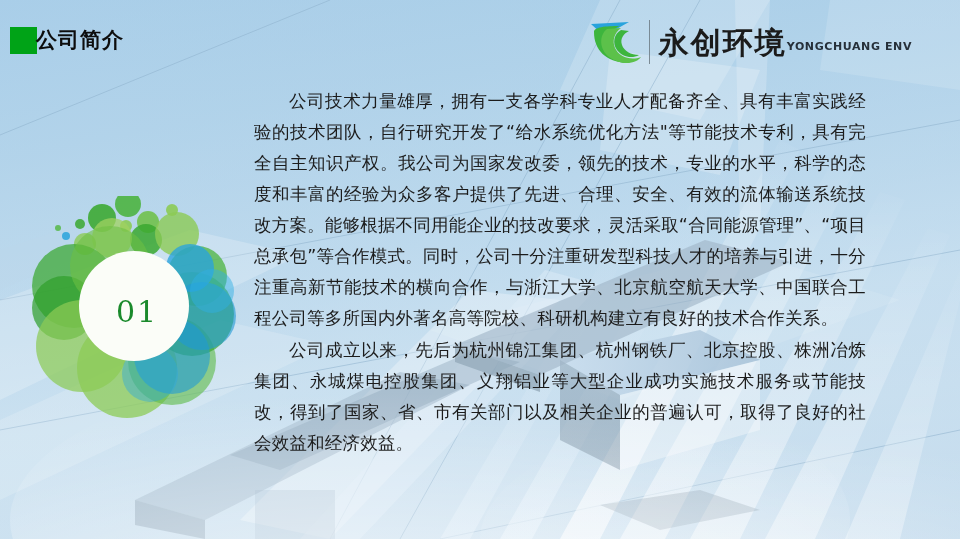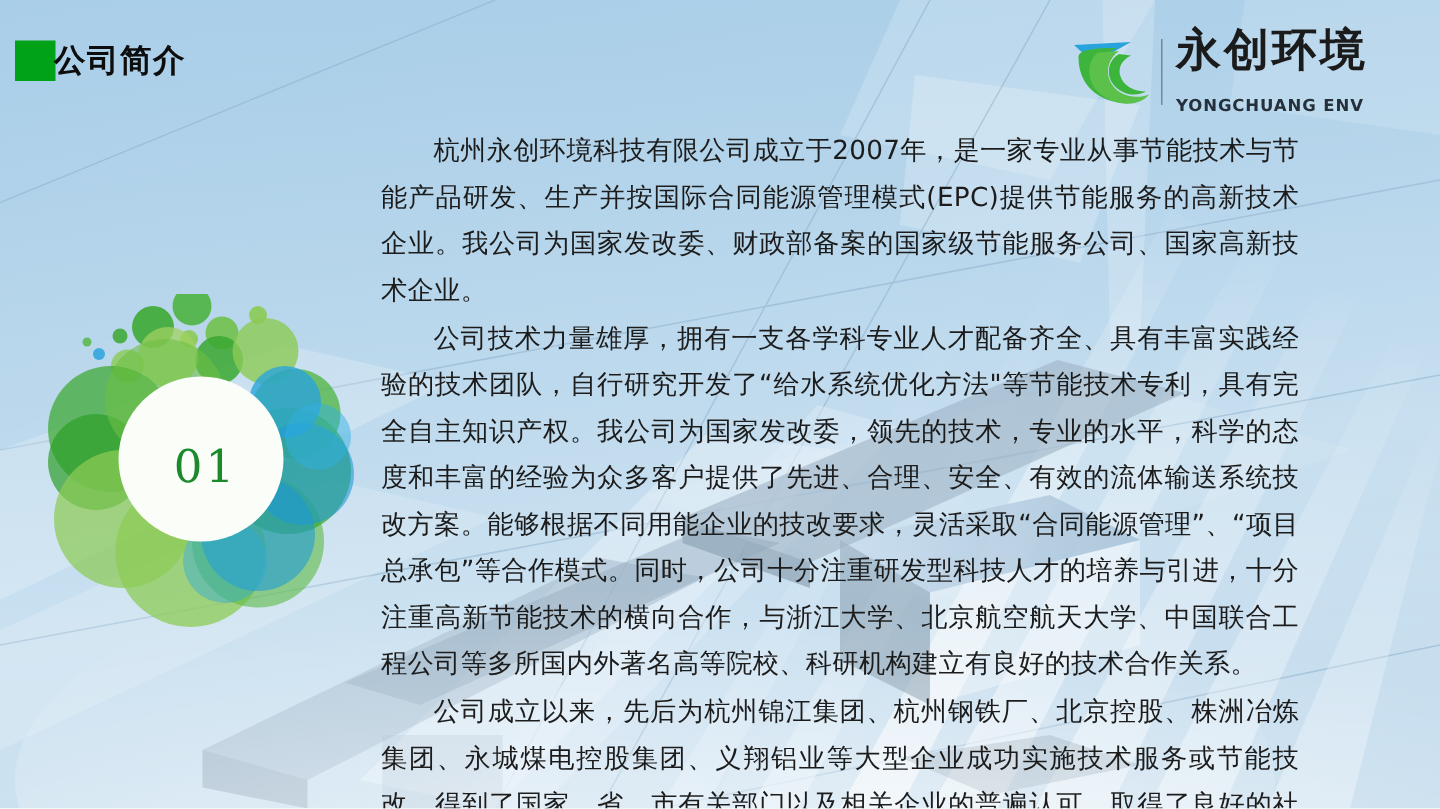--- a/index.html
+++ b/index.html
@@ -54,21 +54,21 @@
     align-items: center;
     z-index: 21;
   }
   .logo-mark { width: 56px; height: 50px; flex: 0 0 auto; }
   .logo-divider {
     width: 1px; height: 44px;
     background: #6d7b85;
     margin: 0 9px 0 6px;
     opacity: .85;
   }
-  .logo-text { display: flex; flex-direction: column; justify-content: flex-start; }
+  .logo-text { display: flex; justify-content: flex-start; }
   .logo-cn {
     font-size: 30px;
     font-weight: bold;
     color: #1b1b1b;
     letter-spacing: 2px;
     line-height: 33px;
     white-space: nowrap;
   }
   .logo-en {
     font-size: 11px;
@@ -274,18 +274,17 @@
         <circle cx="128" cy="178" r="28" fill="#2aa7e0" opacity="0.42"></circle>
         <circle cx="190" cy="95" r="22" fill="#31b0e4" opacity="0.48"></circle>
 
         <circle cx="112" cy="110" r="55" fill="#fbfdf8"></circle>
       </g>
     </svg>
     <div class="decor-num">01</div>
   </div>
 
   <div class="content">
-    <p class="para">杭州永创环境科技有限公司成立于2007年，是一家专业从事节能技术与节能产品研发、生产并按国际合同能源管理模式(EPC)提供节能服务的高新技术企业。我公司为国家发改委、财政部备案的国家级节能服务公司、国家高新技术企业。</p>
     <p class="para">公司技术力量雄厚，拥有一支各学科专业人才配备齐全、具有丰富实践经验的技术团队，自行研究开发了“给水系统优化方法"等节能技术专利，具有完全自主知识产权。我公司为国家发改委，领先的技术，专业的水平，科学的态度和丰富的经验为众多客户提供了先进、合理、安全、有效的流体输送系统技改方案。能够根据不同用能企业的技改要求，灵活采取“合同能源管理”、“项目总承包”等合作模式。同时，公司十分注重研发型科技人才的培养与引进，十分注重高新节能技术的横向合作，与浙江大学、北京航空航天大学、中国联合工程公司等多所国内外著名高等院校、科研机构建立有良好的技术合作关系。</p>
     <p class="para">公司成立以来，先后为杭州锦江集团、杭州钢铁厂、北京控股、株洲冶炼集团、永城煤电控股集团、义翔铝业等大型企业成功实施技术服务或节能技改，得到了国家、省、市有关部门以及相关企业的普遍认可，取得了良好的社会效益和经济效益。</p>
   </div>
 
 </div>
 
 </body></html>

